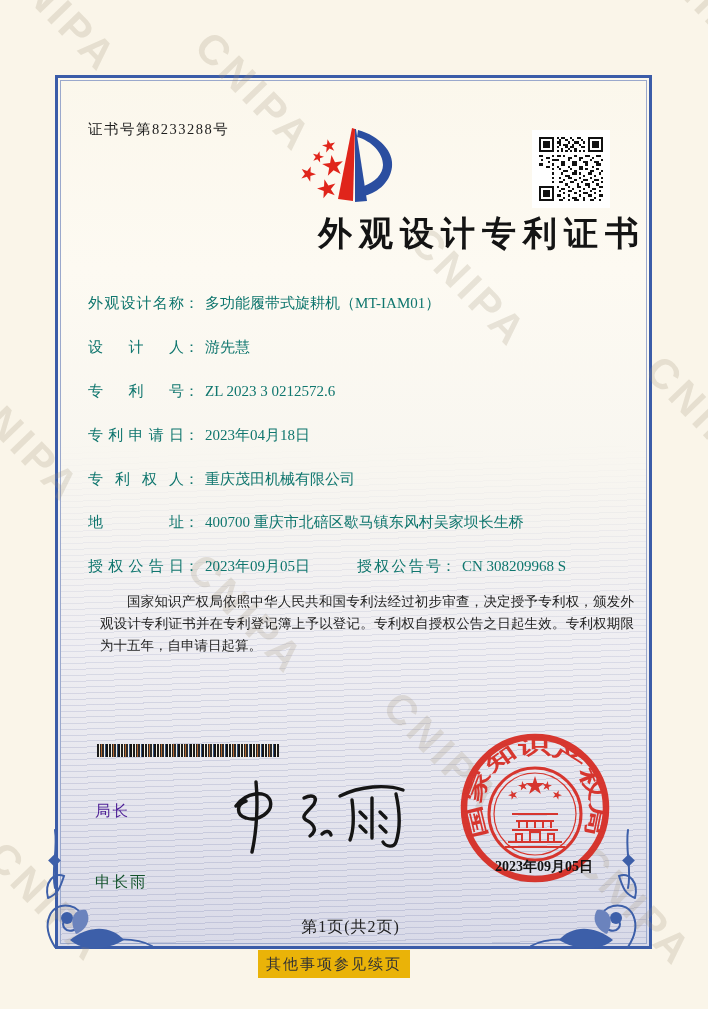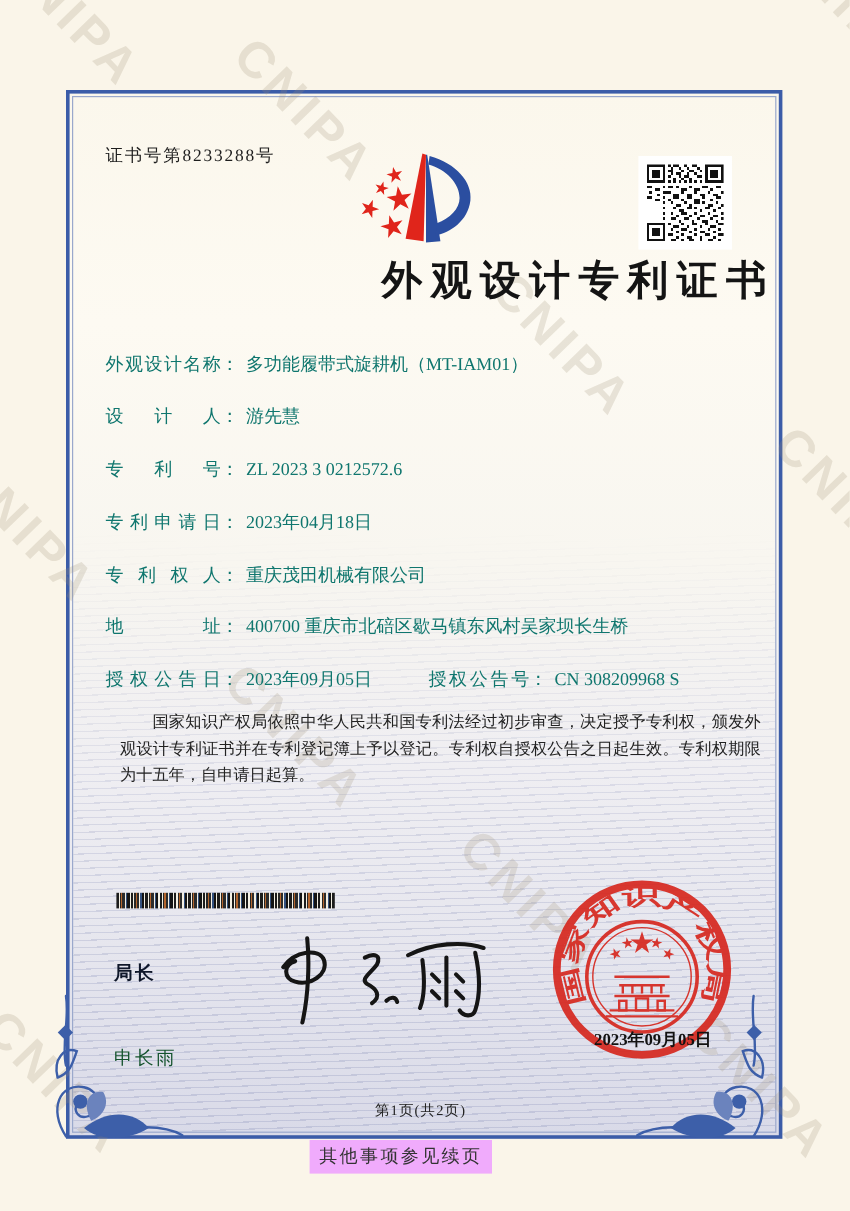--- a/index.html
+++ b/index.html
@@ -39,33 +39,33 @@
   .fcolon{display:inline-block;margin-right:6px;}
   .pair2{position:absolute;left:269px;top:0;}
 
   .paras{position:absolute;left:100px;top:591px;width:534px;font-size:13.5px;line-height:22px;
       color:#222;text-align:justify;}
   .paras p{margin:0;text-indent:2em;}
 
   .barcode{position:absolute;left:97px;top:744px;width:182px;height:13px;
       background:repeating-linear-gradient(90deg,#1c1c1c 0 2px,#f4f0e4 2px 3px,#262626 3px 4px,#b4662f 4px 5px,#2c2c2c 5px 7px,#f4f0e4 7px 8px,#33507e 8px 9px,#141414 9px 11px,#f4f0e4 11px 12px);}
 
-  .signer-title{position:absolute;left:95px;top:801px;font-size:15.5px;color:#0f172a;letter-spacing:2px;font-weight:bold;}
+  .signer-title{position:absolute;left:95px;top:801px;font-size:15.5px;color:#4c1d95;letter-spacing:2px;}
   .signer-name{position:absolute;left:95px;top:832px;font-size:15.5px;color:#14532d;letter-spacing:2px;margin-top:40px;}
   .signature{position:absolute;left:200px;top:768px;}
 
   .seal{position:absolute;left:458px;top:730px;}
   .seal-date{position:absolute;left:480px;top:858px;width:128px;text-align:center;
       font-size:14px;font-weight:600;color:#121212;z-index:6;}
 
   .pageinfo{position:absolute;left:55px;top:917px;width:591px;text-align:center;
-      font-size:12px;color:#222;letter-spacing:1px;}
+      font-size:16px;color:#222;letter-spacing:1px;}
 
   .contnote{position:absolute;left:258px;top:950px;width:152px;height:28px;line-height:28px;
-      background:#f0abfc;text-align:center;font-size:15px;letter-spacing:2px;color:#333;z-index:6;}
+      background:#eab308;text-align:center;font-size:15px;letter-spacing:2px;color:#333;z-index:6;}
 
   .flourish{position:absolute;top:828px;z-index:4;}
   .flourish.left{left:20px;}
   .flourish.right{left:528px;transform:scaleX(-1);}
 </style>
 </head>
 <body>
 
 <div class="page">
 

